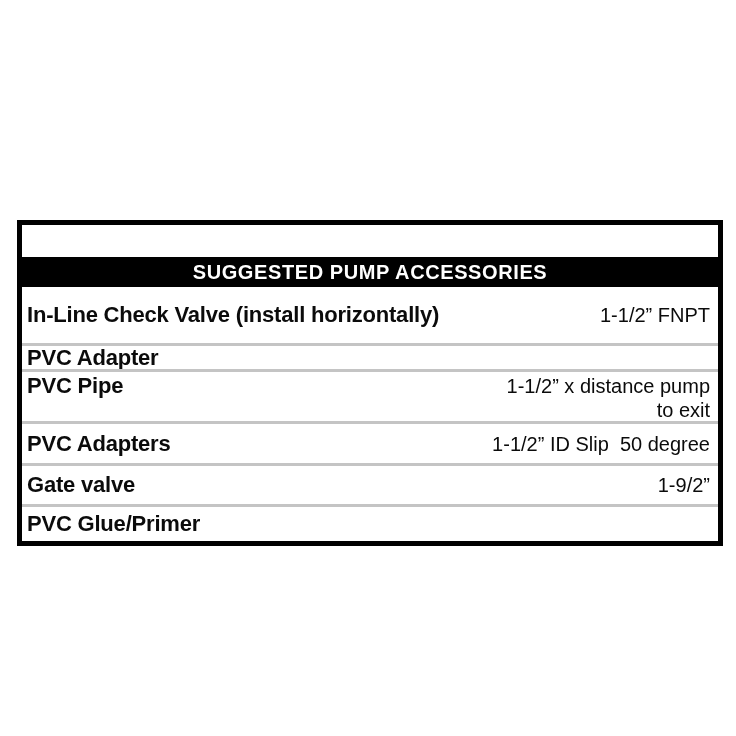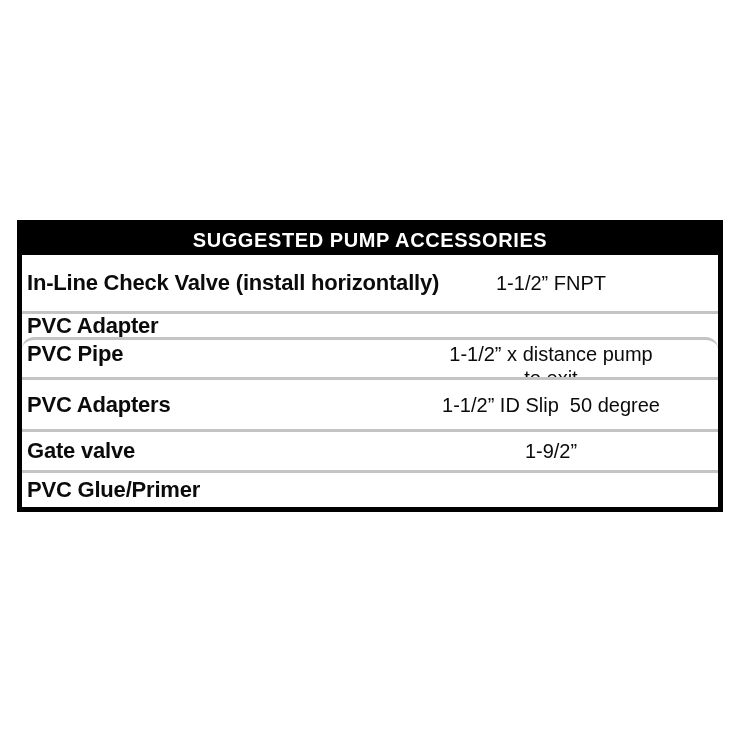--- a/index.html
+++ b/index.html
@@ -21,60 +21,61 @@
     box-sizing:border-box;
     border:5px solid #000000;
     background:#ffffff;
   }
   .tbl-header{
     height:30px;
     background:#000000;
     display:flex;
     align-items:center;
     justify-content:center;
+    margin-top:32px;
   }
   .tbl-header .title{
     color:#ffffff;
     font-weight:bold;
     font-size:20px;
     letter-spacing:0.6px;
     white-space:nowrap;
   }
   .row{
     position:relative;
     box-sizing:border-box;
     display:flex;
     align-items:center;
     background:#ffffff;
   }
   .row + .row{
     border-top:3px solid var(--sep);
   }
   .rh1{height:56px;}
   .rh2{height:26px;}
-  .rh3{height:40px;border-radius:12px;}
-  .rh4{height:52px;}
+  .rh3{height:52px;}
+  .rh4{height:42px;}
   .rh5{height:41px;}
   .rh6{height:37px;}
   .row .label{
     padding-left:5px;
     font-weight:bold;
     font-size:22px;
     color:var(--ink);
     letter-spacing:-0.2px;
     white-space:nowrap;
     line-height:24px;
   }
   .row .value{
     position:absolute;
     left:370px;
     right:8px;
     top:50%;
     transform:translateY(-50%);
-    text-align:center;
+    text-align:right;
     font-size:20px;
     color:var(--ink);
     line-height:24px;
     white-space:pre-wrap;
   }
   .row.multiline{
     align-items:flex-start;
   }
   .row.multiline .label{
     padding-top:2px;

